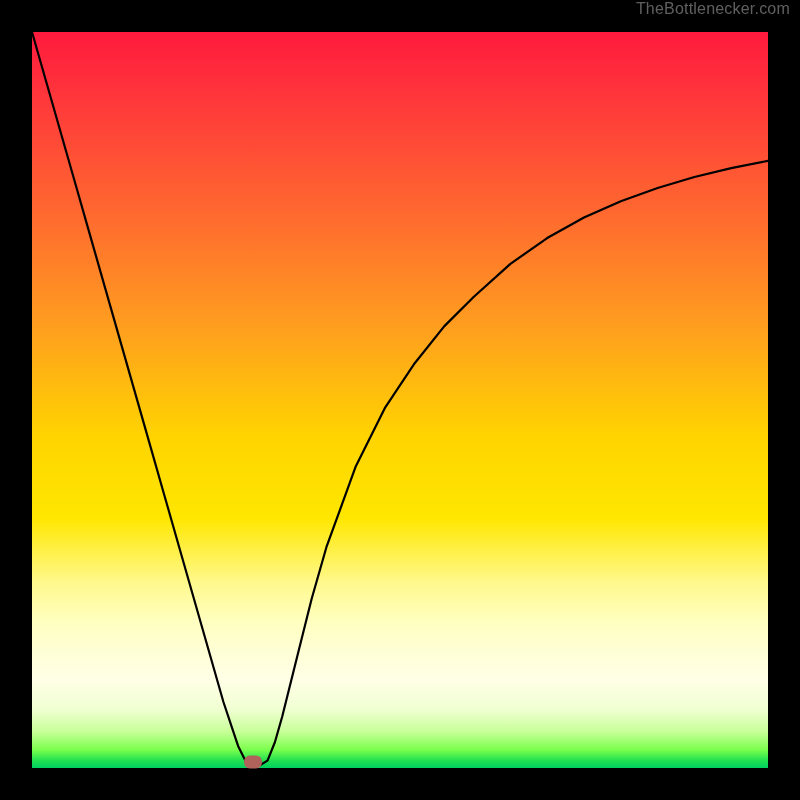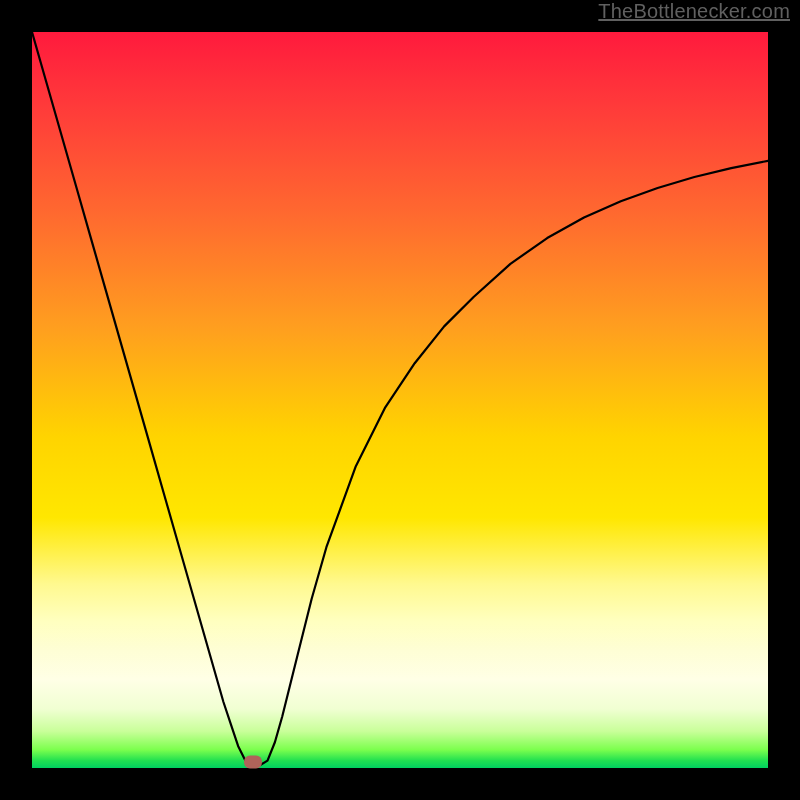--- a/index.html
+++ b/index.html
@@ -15,24 +15,23 @@
     position: absolute;
     left: 0; top: 0;
     width: 800px; height: 800px;
     background: #000;
   }
   .watermark {
     position: absolute;
     top: 0;
     right: 10px;
     color: #606060;
-    font-size: 20px;
+    font-size: 16px;
     letter-spacing: 0.2px;
     font-weight: 500;
-    text-decoration: underline;
   }
   .plot {
     position: absolute;
     left: 32px;
     top: 32px;
     width: 736px;
     height: 736px;
     background: linear-gradient(to bottom,
       #ff1a3d 0%,
       #ff3a3a 10%,

